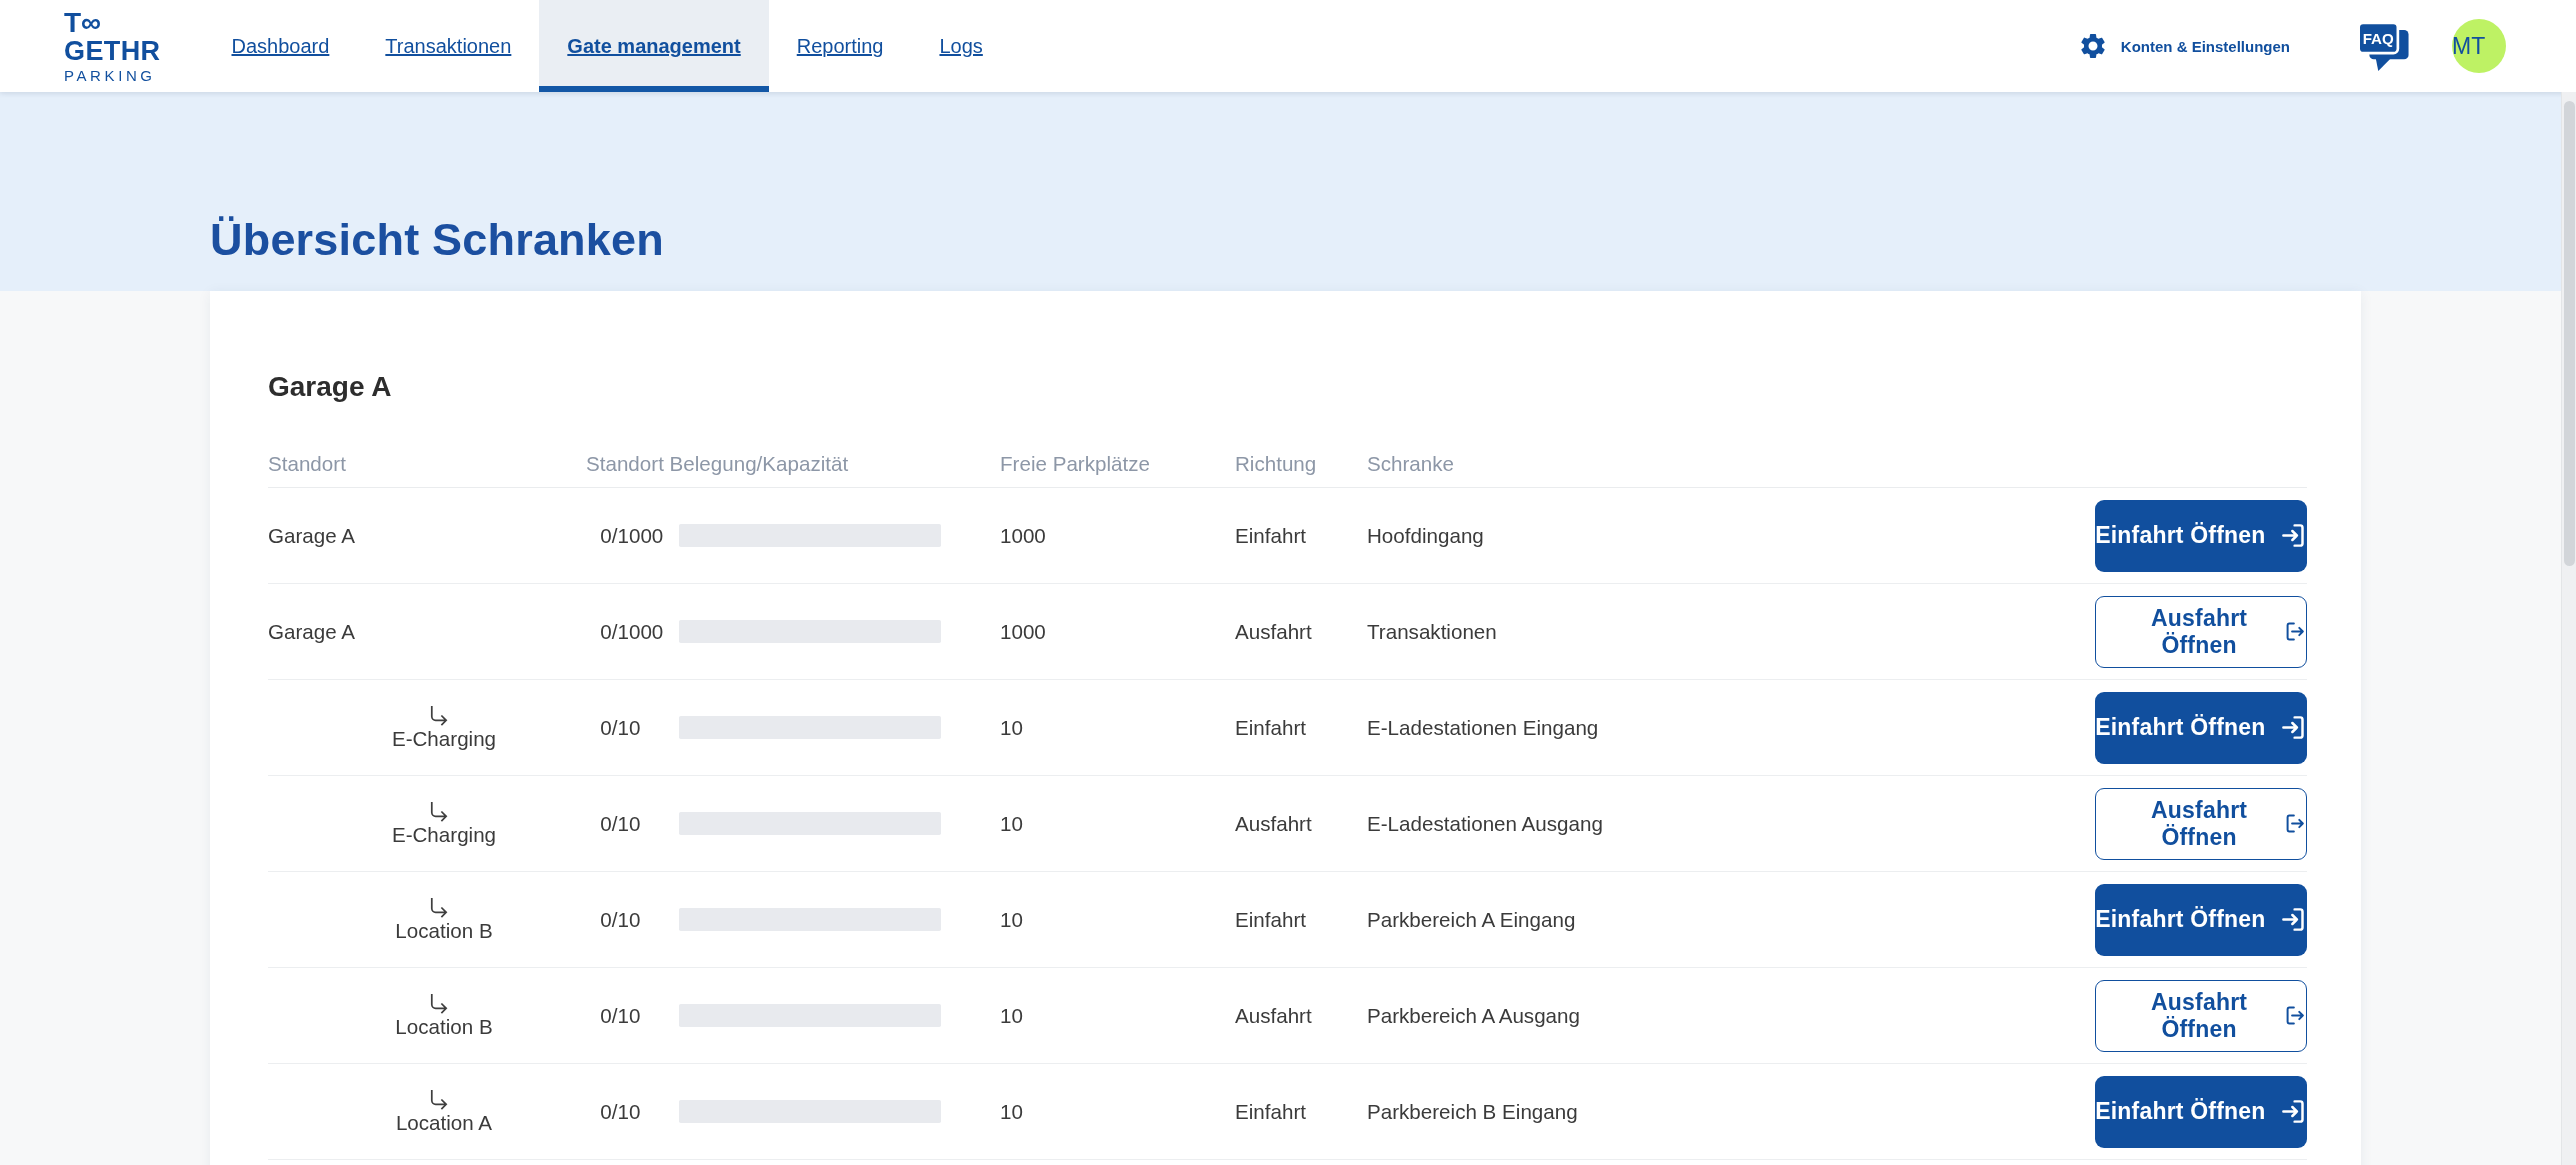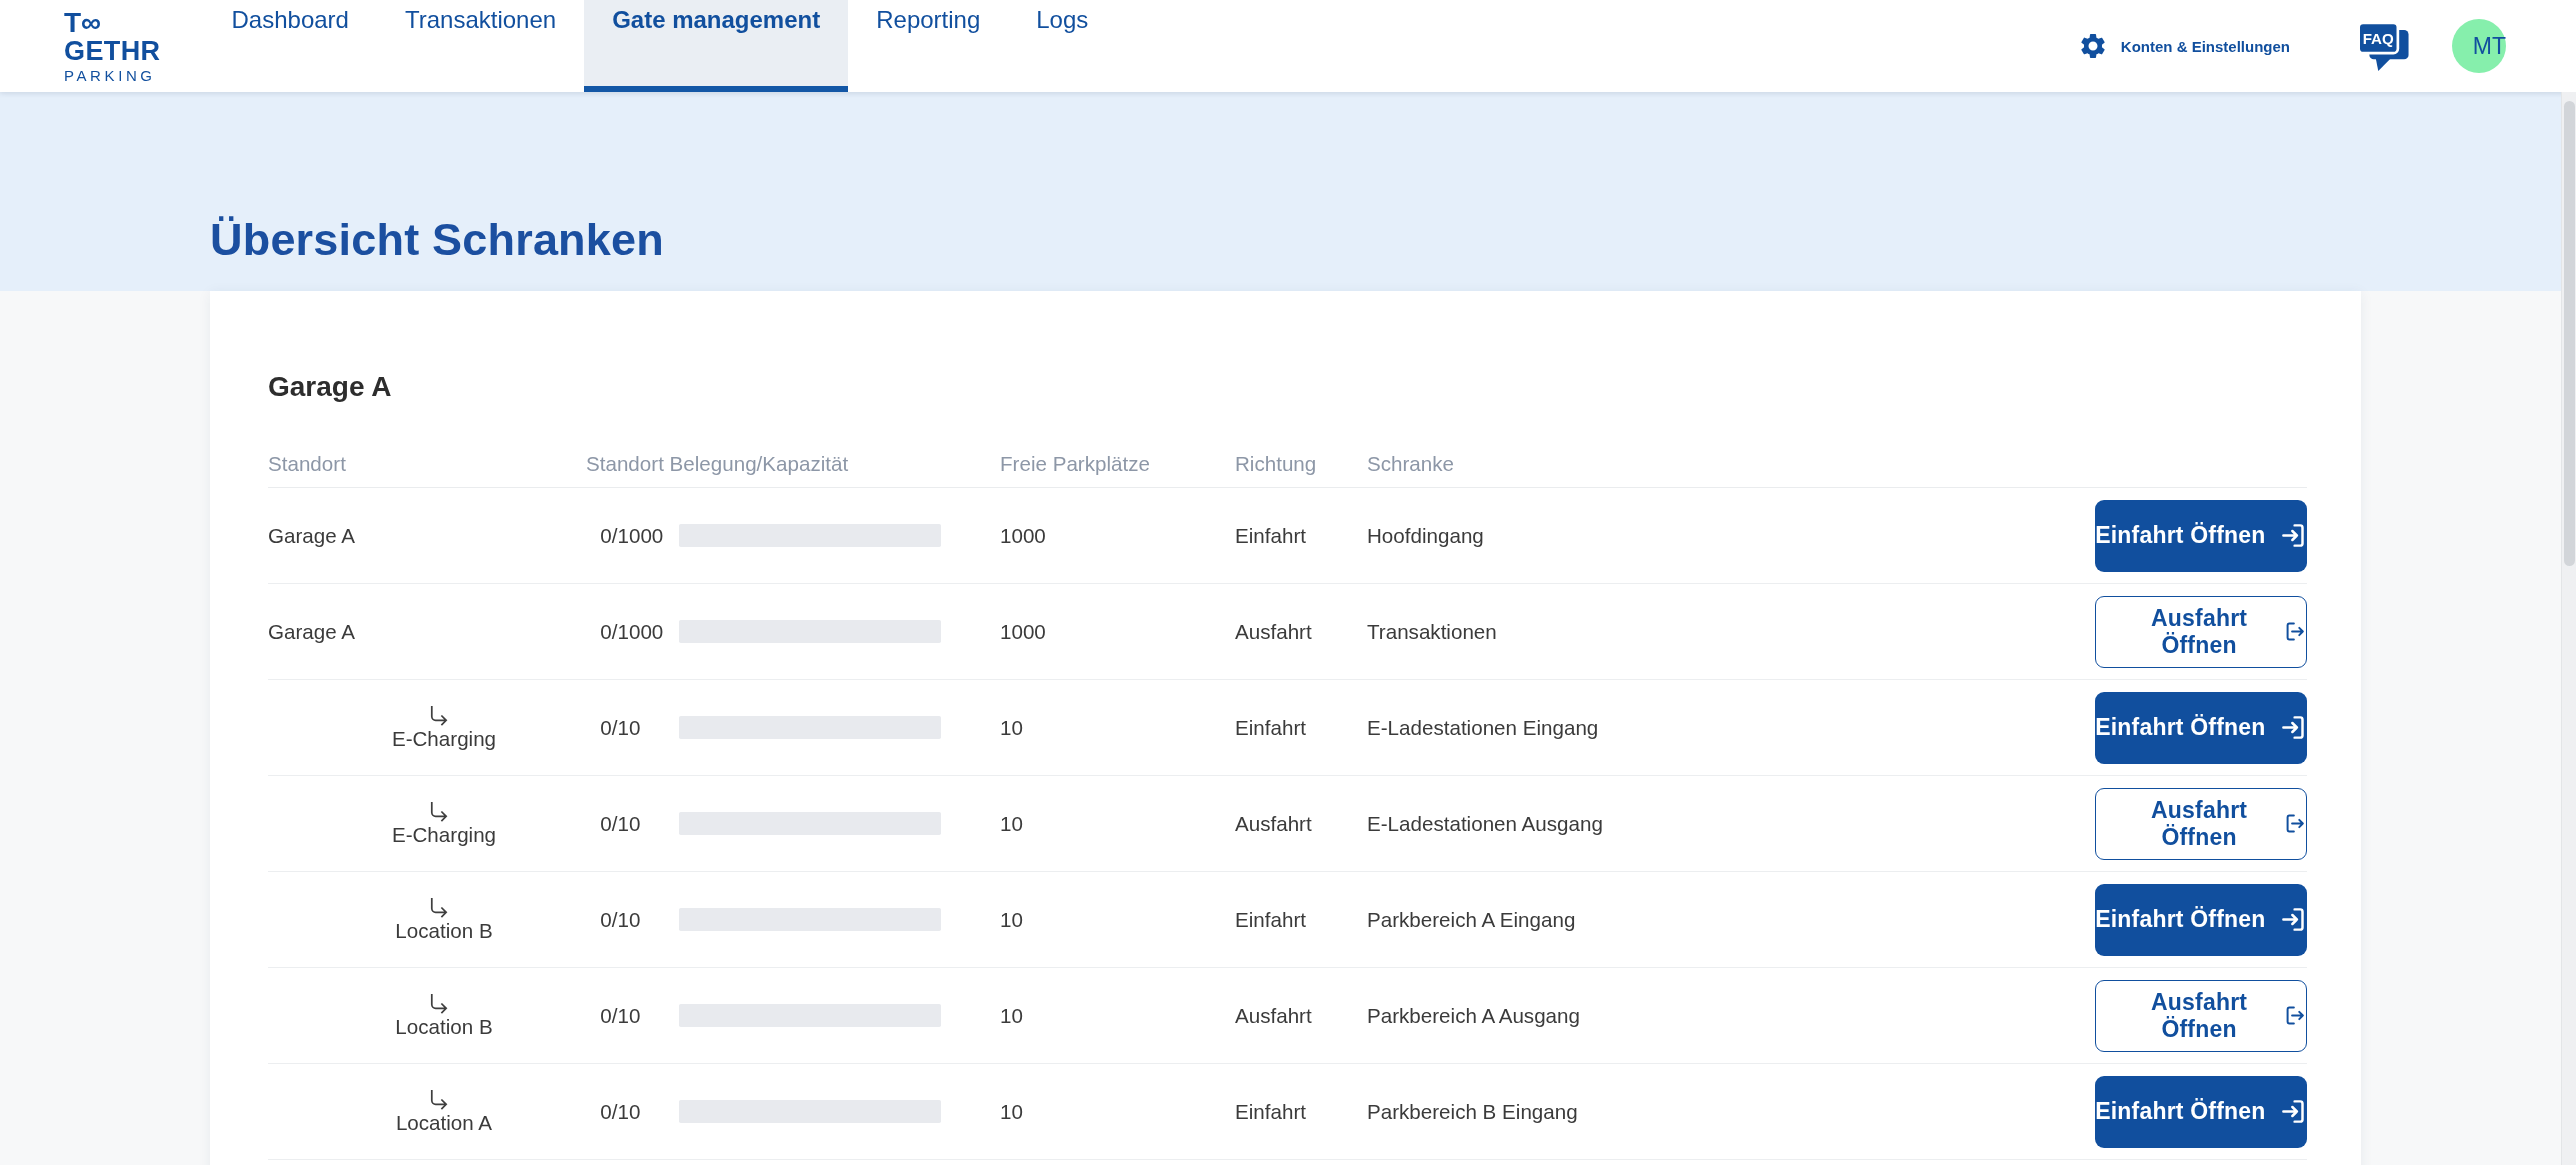--- a/index.html
+++ b/index.html
@@ -17,35 +17,35 @@
     background:#ffffff; display:flex; align-items:stretch;
     box-shadow:0 1.8px 5.4px rgba(20,40,80,.14); z-index:5;
   }
   .logo { margin-left:64px; align-self:center; color:var(--primary); line-height:1; user-select:none; }
   .logo .l1 { font-size:28px; font-weight:800; letter-spacing:0; }
   .logo .l2 { font-size:27px; font-weight:800; letter-spacing:0.4px; margin-top:0.9px; }
   .logo .l3 { font-size:15px; font-weight:500; letter-spacing:3.6px; margin-top:2.7px; }
 
   .mainnav { display:flex; margin-left:43px; height:92px; }
   .nav-item {
-    display:flex; align-items:flex-start; padding:0 28px;
-    font-size:24px; font-weight:500; color:var(--primary);
-    border-bottom:6.3px solid transparent; padding-top:6.3px; cursor:pointer;
+    display:flex; align-items:center; padding:0 28px;
+    font-size:20px; font-weight:500; color:var(--primary);
+    border-bottom:6.3px solid transparent; padding-top:6.3px; cursor:pointer;text-decoration:underline;
   }
   .nav-item.active { background:#eaeef3; border-bottom-color:#1357a6; font-weight:600; }
 
   .topbar .spacer { flex:1; }
   .top-right { display:flex; align-items:center; margin-right:70px; }
   .settings-group { display:flex; align-items:center; cursor:pointer; }
   .gear-svg { width:30px; height:30px; fill:var(--primary); }
   .settings-label { font-size:15px; font-weight:600; color:var(--primary); margin-left:12.5px; }
   .faq-badge { width:57px; height:52px; margin-left:66px; cursor:pointer; }
   .avatar {
-    width:54px; height:54px; border-radius:50%; background:#86efac;
-    display:flex; align-items:center; justify-content:flex-end;
+    width:54px; height:54px; border-radius:50%; background:#bef264;
+    display:flex; align-items:center; justify-content:flex-start;
     font-size:23px; color:var(--primary); margin-left:39px; cursor:pointer;
   }
 
   
   .banner {
     position:absolute; top:92px; left:0; width:2576px; height:199px;
     background:var(--banner); display:flex; align-items:flex-end; z-index:1;
   }
   .page-title {
     margin-left:210px; margin-bottom:25px;

